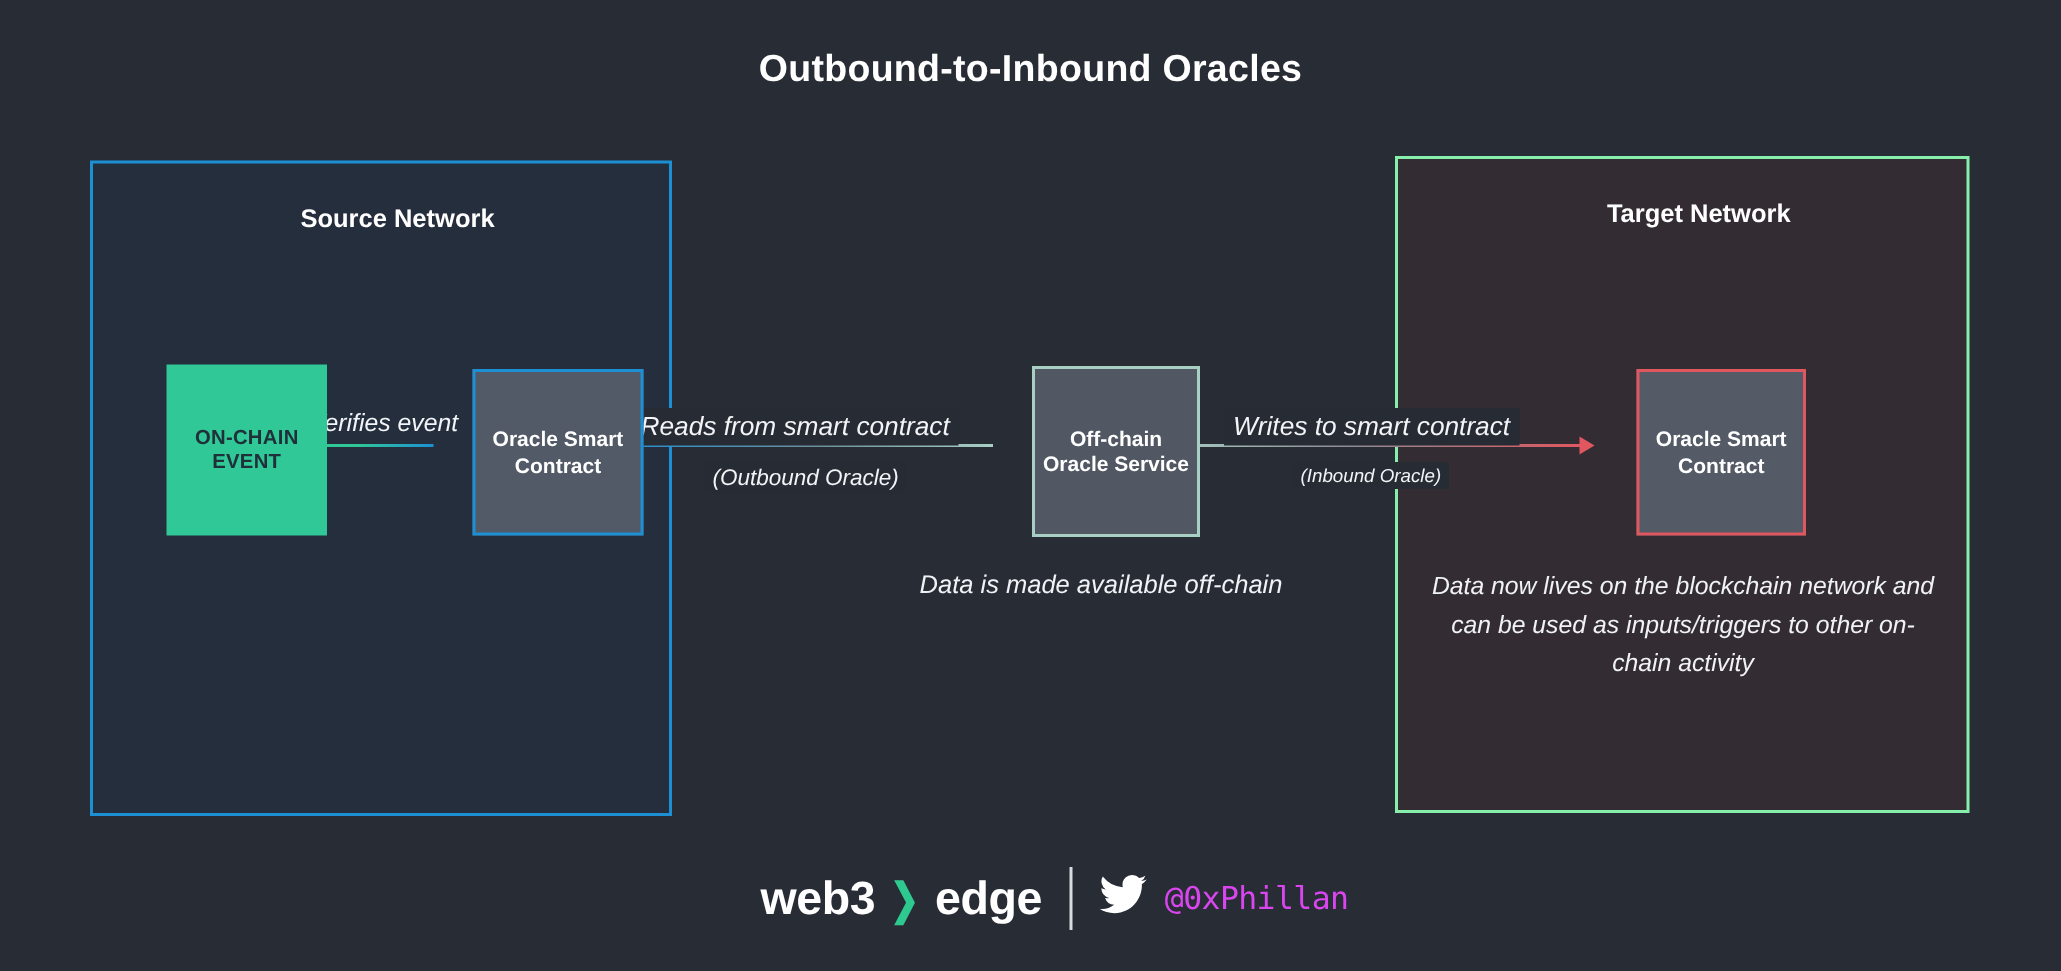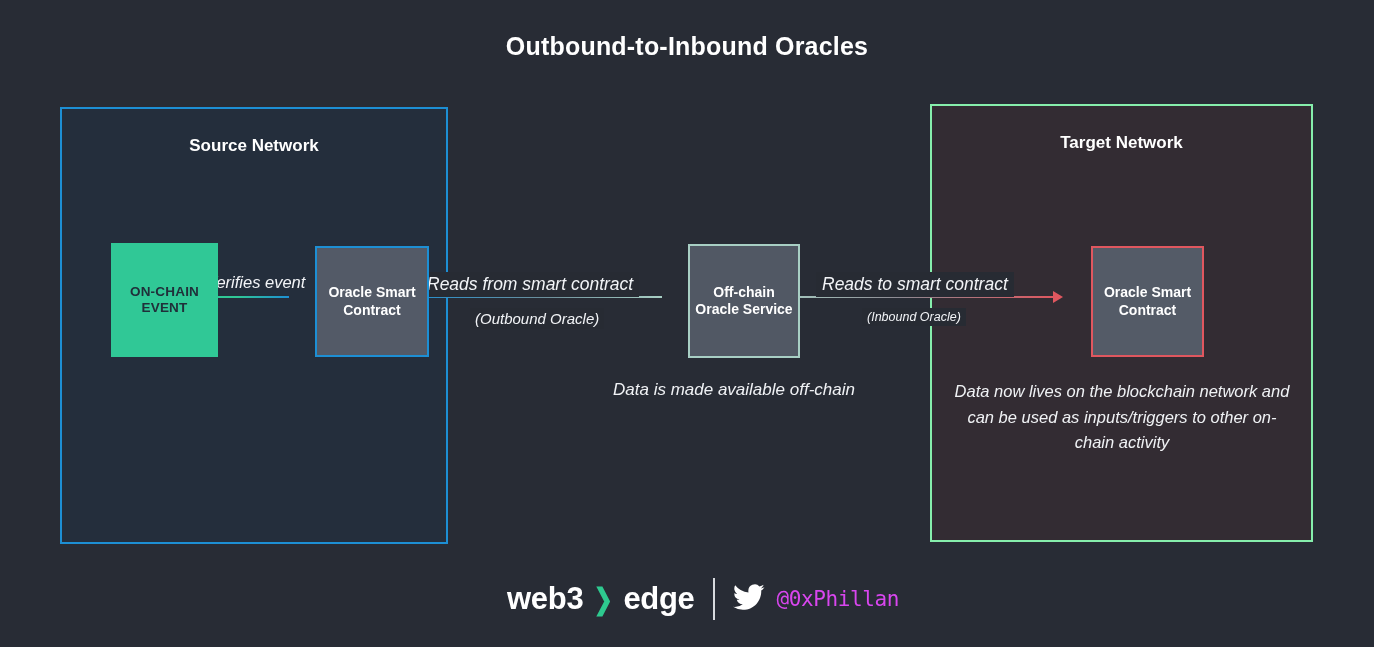--- a/index.html
+++ b/index.html
@@ -56,20 +56,21 @@
     background: #332c33;
   }
   .panel-title {
     position: absolute;
     left: 0;
     width: 100%;
     text-align: center;
     font-size: 17px;
     font-weight: bold;
     color: #ffffff;
+    padding-left: 11px;
   }
   .panel-source .panel-title { top: 27px; }
   .panel-target .panel-title { top: 27px; }
 
   
   .node {
     position: absolute;
     box-sizing: border-box;
     display: flex;
     align-items: center;
@@ -330,21 +331,21 @@
 
   <div class="node node-offchain">Off-chain Oracle Service</div>
 
   <div class="node node-oracle-target">Oracle Smart Contract</div>
 
   <div class="edge-label lbl-verifies">Verifies event</div>
 
   <div class="edge-label lbl-reads-main">Reads from smart contract</div>
   <div class="edge-label lbl-reads-sub">(Outbound Oracle)</div>
 
-  <div class="edge-label lbl-writes-main">Reads to smart contract</div>
+  <div class="edge-label lbl-writes-main">Writes to smart contract</div>
   <div class="edge-label lbl-writes-sub">(Inbound Oracle)</div>
 
   <div class="caption caption-offchain">Data is made available off-chain</div>
   <div class="caption caption-target">Data now lives on the blockchain network and can be used as inputs/triggers to other on-chain activity</div>
 
   <div class="footer">
     <div class="brand">
       <span>web3</span>
       <span class="brand-chevron">❯</span>
       <span>edge</span>

